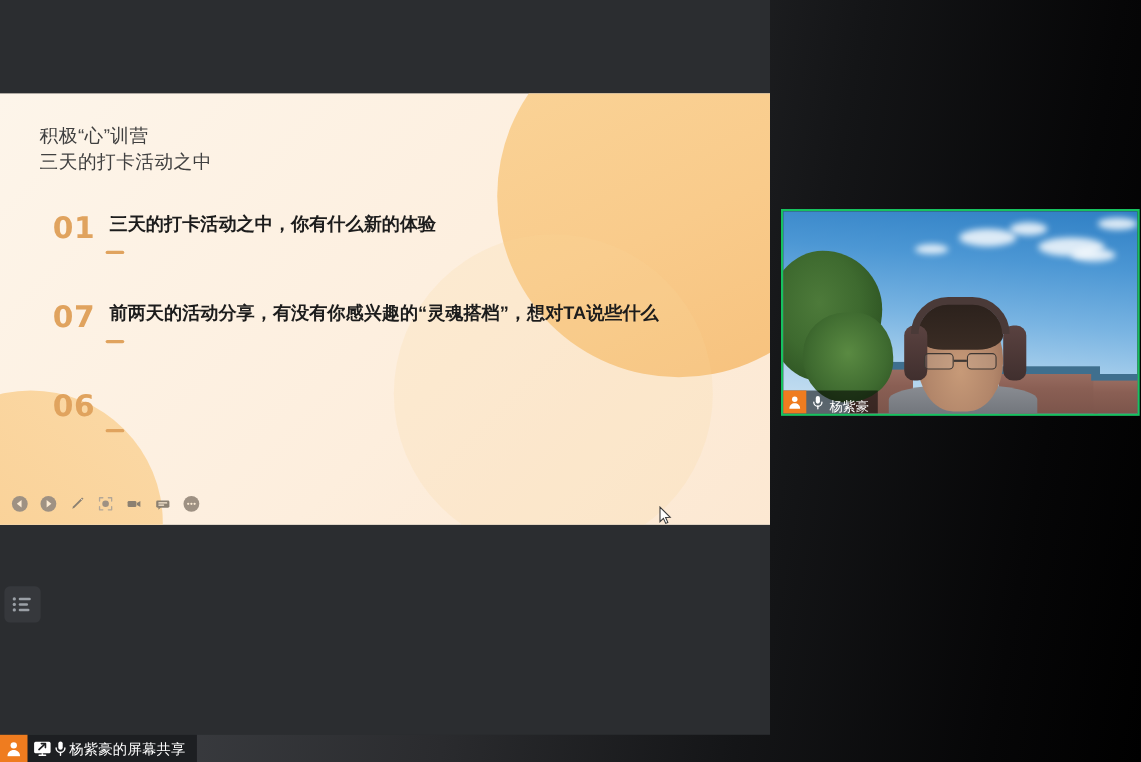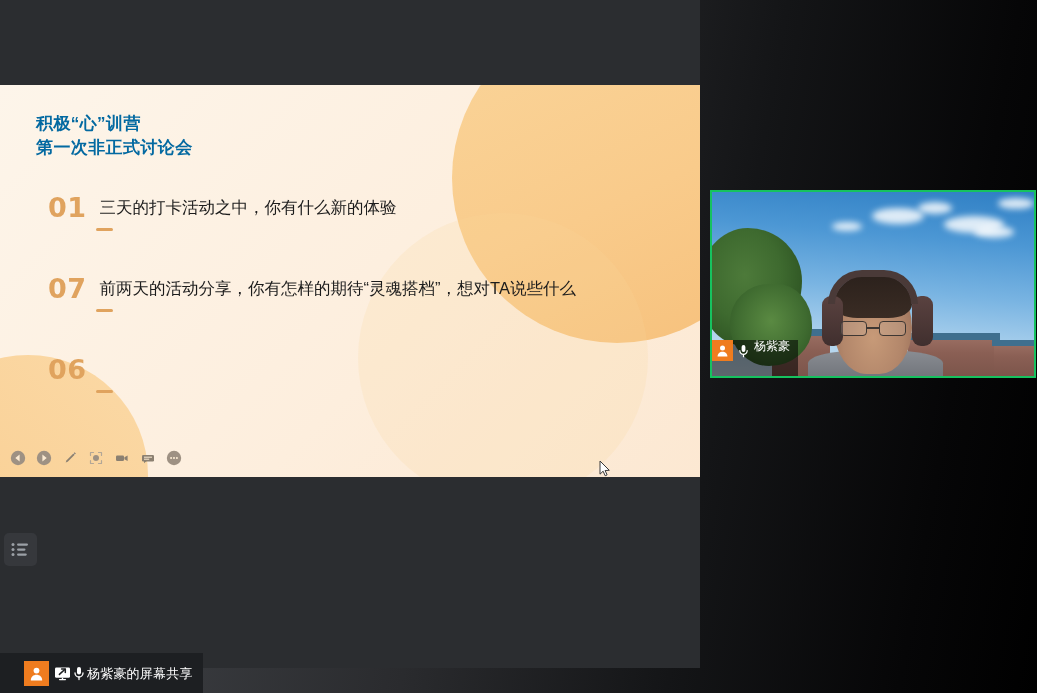--- a/index.html
+++ b/index.html
@@ -76,57 +76,57 @@
     height: 240px;
     border-radius: 50%;
     background: linear-gradient(40deg, #f9cd8f 0%, #fbd9a6 100%);
   }
 
   
   .slide-title {
     position: absolute;
     left: 36px;
     top: 27px;
-    color: #0369a1;
+    color: #404040;
     font-size: 17px;
-    font-weight: bold;
+    font-weight: normal;
     line-height: 24px;
     letter-spacing: 0.4px;
     white-space: nowrap;
   }
   .slide-title-l2 { display: block; }
 
   
   .q-list {
     position: absolute;
     left: 48px;
     top: 109px;
     width: 620px;
   }
   .q-item {
     position: relative;
     height: 81px;
   }
   .q-row {
     display: flex;
-    align-items: center;
+    align-items: flex-start;
     gap: 13px;
   }
   .q-num {
     color: #e0a35e;
     font-size: 27px;
     font-weight: bold;
     letter-spacing: 0.5px;
     line-height: 1;
     font-family: "DejaVu Sans", sans-serif;
   }
   .q-text {
     color: #1c1c1c;
     font-size: 16.5px;
-    font-weight: normal;
+    font-weight: bold;
     line-height: 1.25;
     white-space: nowrap;
   }
   .q-dash {
     position: absolute;
     left: 48px;
     top: 34px;
     width: 17px;
     height: 3px;
     background: #e0a35e;
@@ -308,22 +308,22 @@
     background: linear-gradient(180deg, #8a8d93 0%, #6f7379 100%);
     border-radius: 44% 44% 0 0;
   }
 
   
   .name-badge {
     position: absolute;
     left: 0;
     bottom: 0;
     display: flex;
-    align-items: flex-start;
-    height: 36px;
+    align-items: flex-end;
+    height: 21px;
     background: rgba(0,0,0,0.55);
     padding-right: 8px;
   }
   .avatar-chip {
     width: 21px;
     height: 21px;
     background: #ef7c1f;
     display: flex;
     align-items: center;
     justify-content: center;
@@ -343,25 +343,24 @@
     line-height: 1;
     white-space: nowrap;
     padding-left: 1px;
   }
 
   
   .share-statusbar {
     position: absolute;
     left: 0;
     bottom: 0;
-    height: 40px;
+    height: 25px;
     display: flex;
     align-items: center;
     background: #1d1f22;
-    padding-left: 24px;
   }
   .sb-avatar {
     width: 25px;
     height: 25px;
     background: #ef7c1f;
     display: flex;
     align-items: center;
     justify-content: center;
     flex: 0 0 auto;
   }
@@ -389,37 +388,37 @@
   <div class="share-stage">
 
     <div class="slide-surface">
       <div class="slide-bg-tint"></div>
       <div class="deco-circle-big"></div>
       <div class="deco-circle-soft"></div>
       <div class="deco-circle-corner"></div>
 
       <div class="slide-title">
         <span>积极“心”训营</span>
-        <span class="slide-title-l2">第一次非正式讨论会</span>
+        <span class="slide-title-l2">三天的打卡活动之中</span>
       </div>
 
       <div class="q-list">
 
         <div class="q-item">
           <div class="q-row">
             <span class="q-num">01</span>
             <span class="q-text">三天的打卡活动之中，你有什么新的体验</span>
           </div>
           <div class="q-dash"></div>
         </div>
 
         <div class="q-item">
           <div class="q-row">
             <span class="q-num">07</span>
-            <span class="q-text">前两天的活动分享，你有怎样的期待“灵魂搭档”，想对TA说些什么</span>
+            <span class="q-text">前两天的活动分享，有没有你感兴趣的“灵魂搭档”，想对TA说些什么</span>
           </div>
           <div class="q-dash"></div>
         </div>
 
         <div class="q-item">
           <div class="q-row">
             <span class="q-num">06</span>
           </div>
           <div class="q-dash"></div>
         </div>

